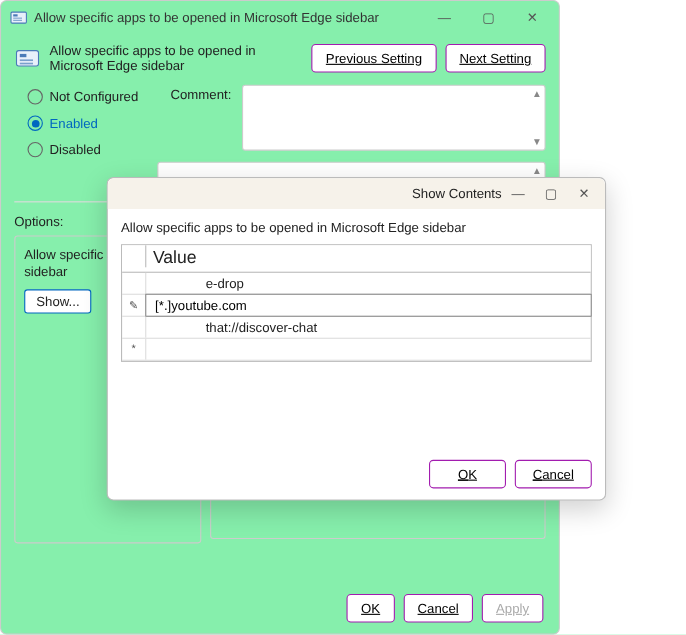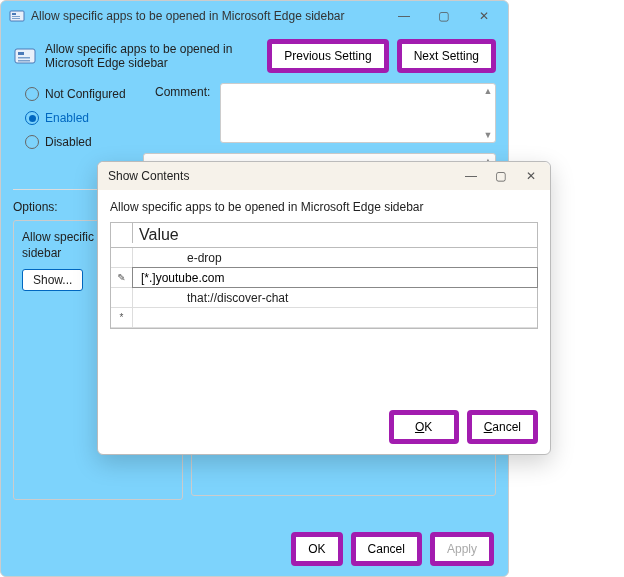--- a/index.html
+++ b/index.html
@@ -1,25 +1,25 @@
 <!DOCTYPE html>
 <html><head>
 <meta charset="utf-8">
 <style>
   * { box-sizing: border-box; font-family: "Segoe UI", Arial, sans-serif; }
   body { margin: 0; background: #fff; width: 624px; height: 577px; overflow: hidden; font-size: 12px; color: #222; }
-  .window { border: 1px solid #ccc; width: 509px; height: 577px; position: relative; background: #7dd3fc; border-radius: 6px; }
+  .window { border: 1px solid #ccc; width: 509px; height: 577px; position: relative; background: #86efac; border-radius: 6px; }
   .titlebar { display: flex; align-items: center; height: 30px; padding: 0 4px 0 8px; }
   .titlebar .title { flex: 1; font-size: 12px; color: #333; display:flex; align-items:center; gap:6px;}
   .title-icon { width:16px; height:16px; }
   .winbtn { width: 40px; height: 28px; display: flex; align-items: center; justify-content: center; color: #555; }
   .header-row { display: flex; align-items: center; padding: 8px 12px 4px 12px; gap: 8px; }
   .header-row .h-icon { width: 24px; height: 24px; }
   .header-row .h-title { flex: 1; font-size: 12px; }
-  .btn { border: 5px solid #a21caf; background: #fff; border-radius: 4px; padding: 5px 12px; font-size: 12px; cursor: default; }
+  .btn { border: 1px solid #a21caf; background: #fff; border-radius: 4px; padding: 5px 12px; font-size: 12px; cursor: default; text-decoration: underline; }
   .body-area { padding: 6px 12px 0 24px; display: flex; gap: 10px; }
   .radio-col { width: 120px; display: flex; flex-direction: column; gap: 10px; padding-top:4px;}
   .radio-row { display:flex; align-items:center; gap:6px; }
   .radio { width:14px; height:14px; border:1px solid #666; border-radius:50%; display:inline-flex; align-items:center; justify-content:center; }
   .radio.checked { border-color:#0067c0; }
   .radio.checked::after { content:""; width:7px; height:7px; background:#0067c0; border-radius:50%; display:block; }
   .comment-col { flex:1; display:flex; gap:5px; }
   .comment-col .lbl { width:60px; padding-top:2px; }
   .textarea { flex:1; height:60px; border:1px solid #ccc; border-radius:3px; background:#fff; position:relative; }
   .scroll-arrow-up, .scroll-arrow-down { position:absolute; right:1px; width:12px; height:12px; display:flex; align-items:center; justify-content:center; color:#888; font-size:9px; }
@@ -32,21 +32,21 @@
   .options-col { width:170px; }
   .options-label { margin:4px 0 6px 0; }
   .options-box { border:1px solid #ccc; border-radius:3px; height:280px; padding:8px; }
   .show-btn { border:1px solid #0067c0; color:#222; background:#fff; border-radius:3px; padding:3px 10px; font-size:12px; margin-top:8px; display:inline-block; }
   .help-col { flex:1; border:1px solid #ccc; border-radius:3px; height:300px; padding:8px; overflow:hidden; position:relative; }
   .help-col p { margin:0 0 10px 0; line-height:1.35; }
   .footer { position:absolute; bottom:10px; right:14px; display:flex; gap:8px; }
   .btn.disabled { color:#aaa; }
   
   .dialog { position:absolute; top:160px; left:96px; width:454px; height:294px; background:#fff; border:1px solid #bbb; border-radius:6px; box-shadow:0 8px 24px rgba(0,0,0,.18); display:flex; flex-direction:column; }
-  .dlg-title { display:flex; align-items:center; height:28px; background:#f6f2ea; border-radius:6px 6px 0 0; padding:0 4px 0 10px; }
+  .dlg-title { display:flex; align-items:center; height:28px; background:#f6f2ea; border-radius:6px 6px 0 0; padding:0 4px 0 10px;text-align:right; }
   .dlg-title .t { flex:1; font-size:12px; }
   .dlg-body { flex:1; padding:10px 12px 4px 12px; }
   .dlg-label { margin-bottom:8px; }
   .grid { border:1px solid #bbb; width:100%; }
   .grid-head, .grid-row { display:flex; }
   .grid-head { background:#fff; border-bottom:1px solid #bbb; }
   .gcell-h0 { width:22px; border-right:1px solid #bbb; height:20px; }
   .gcell-h1 { flex:1; padding:3px 6px; font-size:16px; }
   .grid-row { border-bottom:1px solid #ddd; height:20px; }
   .gcell0 { width:22px; border-right:1px solid #ddd; display:flex; align-items:center; justify-content:center; font-size:10px; color:#555;}

